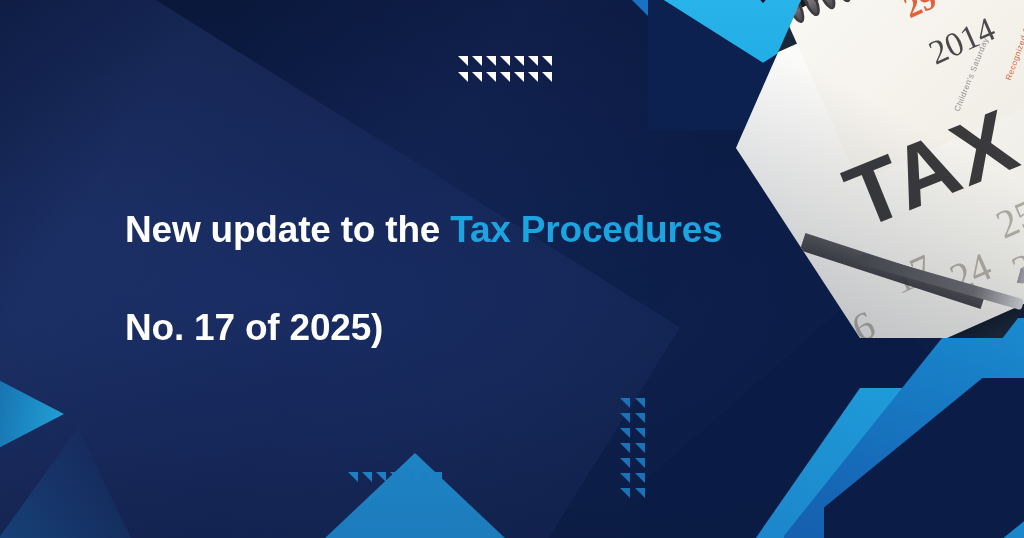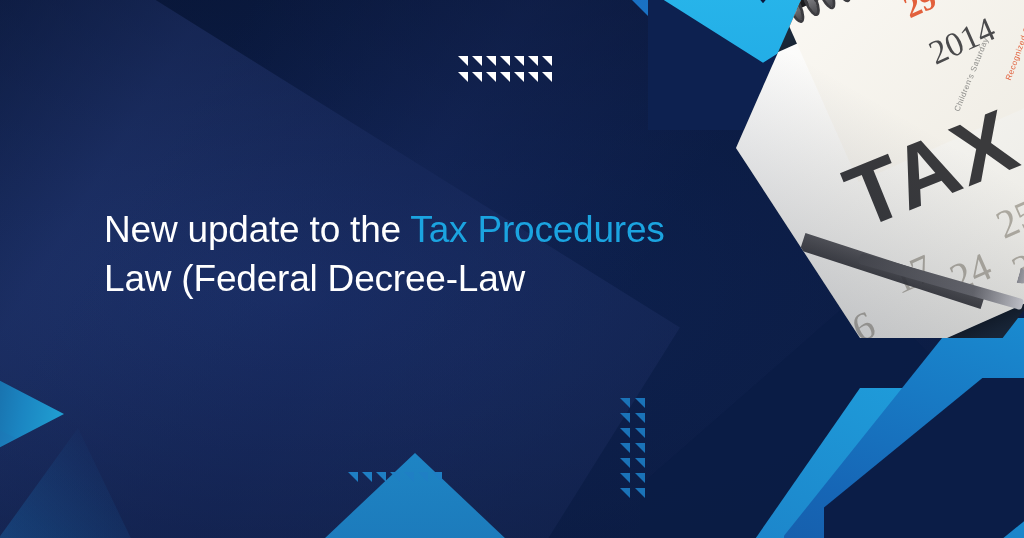--- a/index.html
+++ b/index.html
@@ -297,24 +297,24 @@
   
   .logo {
     position:absolute;
     left:118px; top:52px;
     font-size:36px; font-weight:700;
     letter-spacing:.5px;
     color:#1fa2e0;
   }
   .headline {
     position:absolute;
-    left:104px; top:206px;
+    left:125px; top:206px;
     width:700px;
     font-size:37px;
-    font-weight:400;
+    font-weight:700;
     line-height:1.32;
     color:#ffffff;
     letter-spacing:-.2px;
   }
   .headline .accent { color:#1ba4e0; }
 </style>
 </head>
 <body>
 
 <div class="banner">
@@ -408,16 +408,17 @@
     </div>
     <div class="photo-ruler"></div>
     <div class="photo-pen"></div>
     <div class="photo-pen-tip"></div>
     <div class="photo-shade"></div>
   </div>
 
 
   <h1 class="headline">
     <span>New update to the </span><span class="accent">Tax Procedures</span><br>
-    <span>Law (Federal Decree-Law</span><br>
+    <br>
+    <span>No. 17 of 2025)</span>
   </h1>
 
 </div>
 
 </body></html>

